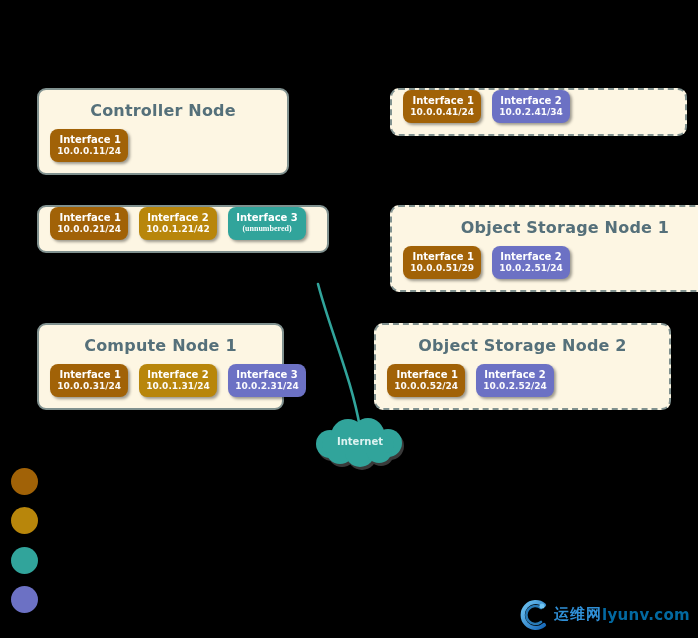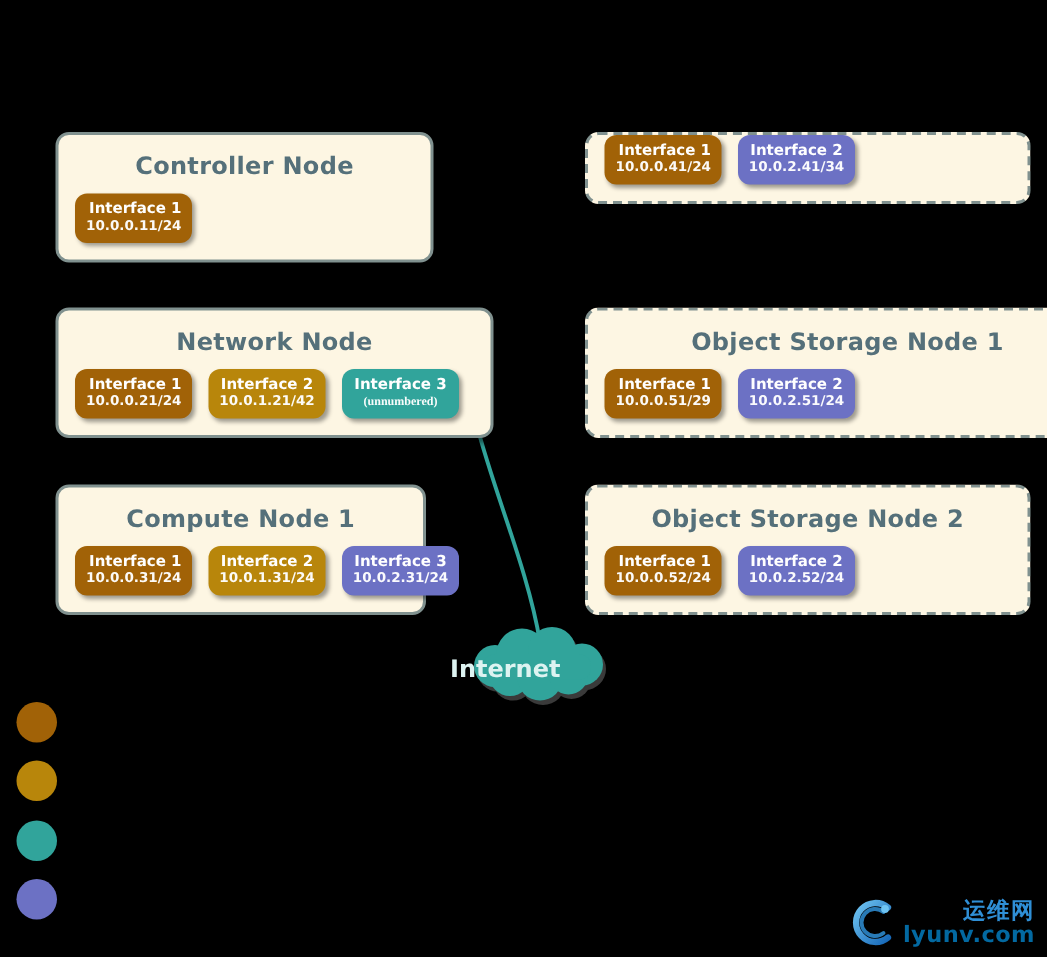--- a/index.html
+++ b/index.html
@@ -82,24 +82,24 @@
   #link-layer {
     position: absolute;
     left: 0; top: 0;
     width: 698px; height: 638px;
     pointer-events: none;
   }
 
   .cloud-label {
     position: absolute;
     color: #ddf3f1;
-    font-size: 16px;
-    font-weight: 600;
-    white-space: nowrap;
-    text-align: left;
+    font-size: 10px;
+    font-weight: 600;
+    white-space: nowrap;
+    text-align: center;
   }
 
   
   .legend-dot {
     position: absolute;
     width: 27px;
     height: 27px;
     border-radius: 50%;
   }
 
@@ -107,23 +107,21 @@
   #watermark {
     position: absolute;
     right: 8px;
     bottom: 6px;
     display: flex;
     align-items: center;
     gap: 3px;
   }
   .wm-text {
     display: flex;
-    flex-direction: column;
     line-height: 1;
-    text-align: right;
   }
   .wm-cn {
     font-size: 15px;
     font-weight: 700;
     color: #2f8fd6;
     letter-spacing: 1px;
   }
   .wm-en {
     font-size: 15px;
     font-weight: 700;
@@ -171,21 +169,20 @@
     <div class="node-title">Controller Node</div>
     <div class="iface-row">
       <div class="iface c-red">
         <span class="if-name">Interface 1</span>
         <span class="if-addr">10.0.0.11/24</span>
       </div>
     </div>
   </div>
 
   <div class="node solid" style="left:37px; top:205px; width:292px;">
-    <div class="node-title">Network Node</div>
     <div class="iface-row">
       <div class="iface c-red">
         <span class="if-name">Interface 1</span>
         <span class="if-addr">10.0.0.21/24</span>
       </div>
       <div class="iface c-gold">
         <span class="if-name">Interface 2</span>
         <span class="if-addr">10.0.1.21/42</span>
       </div>
       <div class="iface c-teal">
@@ -233,21 +230,21 @@
         <span class="if-name">Interface 1</span>
         <span class="if-addr">10.0.0.51/29</span>
       </div>
       <div class="iface c-purple">
         <span class="if-name">Interface 2</span>
         <span class="if-addr">10.0.2.51/24</span>
       </div>
     </div>
   </div>
 
-  <div class="node dashed" style="left:390px; top:323px; width:297px;">
+  <div class="node dashed" style="left:374px; top:323px; width:297px;">
     <div class="node-title">Object Storage Node 2</div>
     <div class="iface-row">
       <div class="iface c-red">
         <span class="if-name">Interface 1</span>
         <span class="if-addr">10.0.0.52/24</span>
       </div>
       <div class="iface c-purple">
         <span class="if-name">Interface 2</span>
         <span class="if-addr">10.0.2.52/24</span>
       </div>

